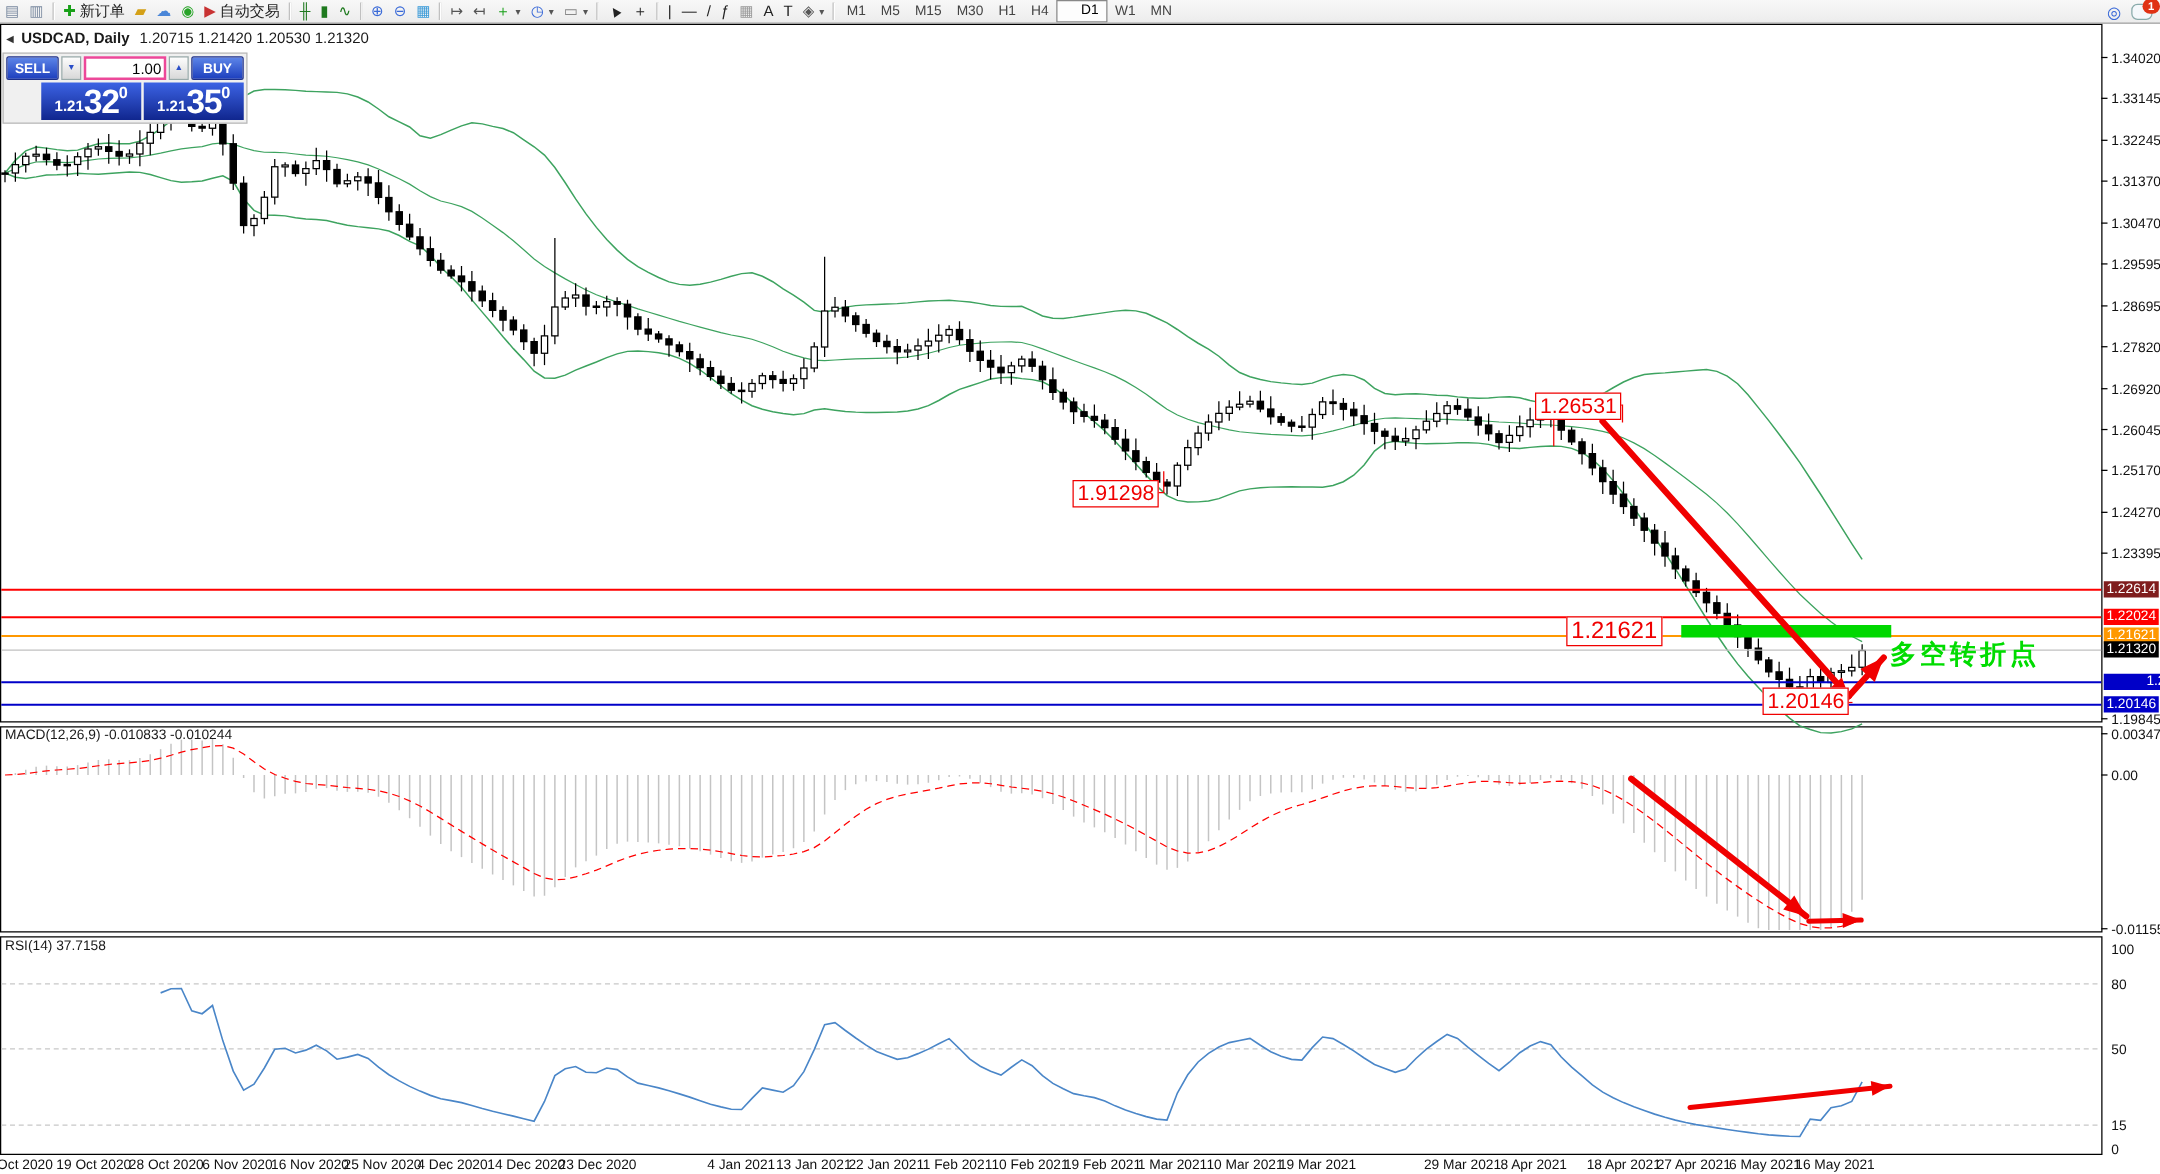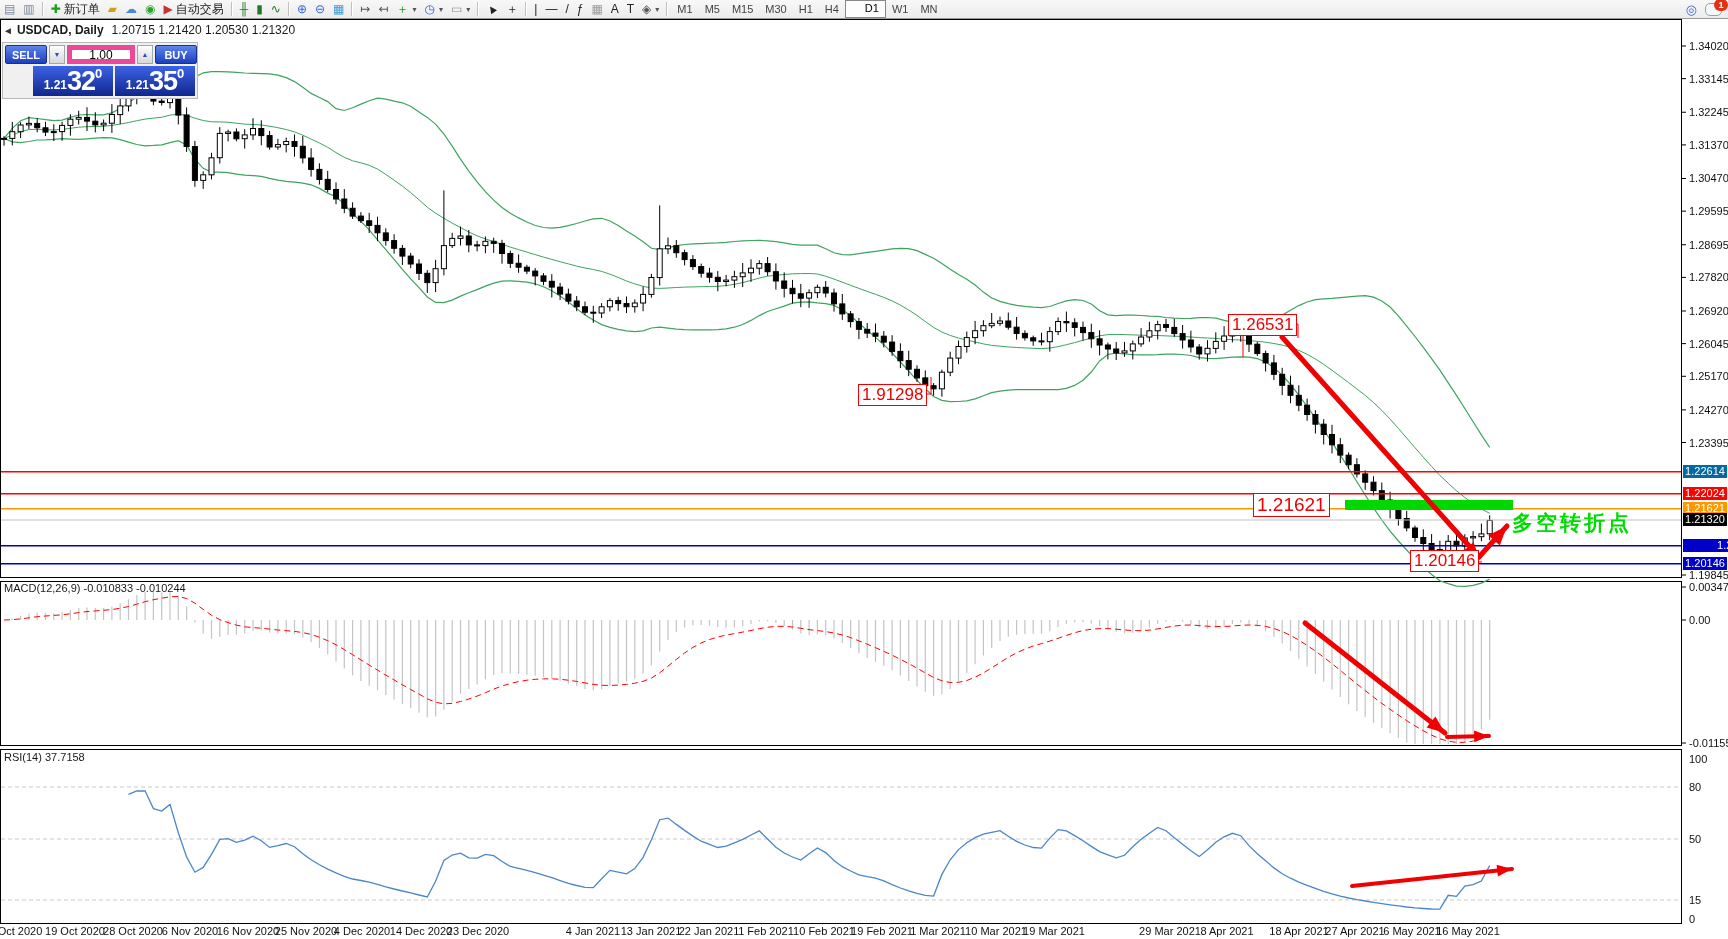--- a/index.html
+++ b/index.html
@@ -24,21 +24,21 @@
   .chart-title{position:absolute;left:3px;top:23px;z-index:3;font-size:12px;color:#1a1a1a;white-space:nowrap;}
   .chart-title .marker{color:#333;font-size:10px;margin-right:4px;}
   .chart-title b{font-weight:bold;margin-right:8px;}
   
   .trade-panel{position:absolute;left:2px;top:42px;z-index:4;width:190px;background:#f0f0f0;border:1px solid #b8b8b8;padding:2px;}
   .tp-row1{display:flex;align-items:stretch;height:19px;gap:2px;}
   .tp-btn{flex:0 0 40px;background:linear-gradient(#5d85e8,#1d3fbe);color:#fff;font-size:11px;font-weight:bold;
     text-align:center;line-height:19px;border:1px solid #1c2f8a;border-radius:2px;cursor:pointer;}
   .tp-spin{flex:0 0 14px;background:linear-gradient(#fdfdfd,#d8d8d8);border:1px solid #9aa;text-align:center;
     font-size:7px;color:#2a4ec8;line-height:17px;cursor:pointer;}
-  .tp-vol{flex:1 1 auto;width:54px;border:5px solid #ec4899;font-size:12px;text-align:center;font-family:"Liberation Sans",sans-serif;}
+  .tp-vol{flex:1 1 auto;width:54px;border:2px solid #ec4899;font-size:12px;text-align:right;font-family:"Liberation Sans",sans-serif;}
   .tp-row2{display:flex;gap:2px;margin-top:2px;height:30px;padding-left:28px;}
   .tp-price{flex:1 1 50%;background:linear-gradient(#3c63e4,#10268e);color:#fff;display:flex;align-items:flex-end;
     justify-content:center;padding:1px 2px;cursor:pointer;}
   .tp-price .small{font-size:12px;font-weight:bold;line-height:20px;}
   .tp-price .big{font-size:27px;font-weight:bold;line-height:27px;letter-spacing:-1px;}
   .tp-price .sup{font-size:13px;font-weight:bold;line-height:13px;align-self:flex-start;}
   
   .pane-label{position:absolute;left:4px;z-index:3;font-size:11px;color:#1a1a1a;white-space:nowrap;}
   
   .price-tag{position:absolute;left:1683px;width:44px;height:13px;z-index:3;color:#fff;font-size:11px;
@@ -854,21 +854,21 @@
     <span>MACD(12,26,9)</span>
     <span>-0.010833</span>
     <span>-0.010244</span>
   </div>
   <div class="pane-label" style="top:751px">
     <span>RSI(14)</span>
     <span>37.7158</span>
   </div>
 
   <div id="overlays">
-      <div class="price-tag" style="top: 465px; background: #0369a1;">1.22614</div>
+      <div class="price-tag" style="top: 465px; background: #7f1d1d;">1.22614</div>
       <div class="price-tag" style="top: 487px; background: rgb(255, 0, 0);">1.22024</div>
       <div class="price-tag" style="top: 502px; background: rgb(255, 152, 0);">1.21621</div>
       <div class="price-tag" style="top: 513px; background: rgb(0, 0, 0);">1.21320</div>
       <div class="price-tag" style="top: 539px; background: rgb(0, 0, 200); padding-left: 32px;">1.20629</div>
       <div class="price-tag" style="top: 557px; background: rgb(0, 0, 200);">1.20146</div>
       <div class="callout" style="left: 1228px; top: 314px; font-size: 17px;">1.26531</div>
       <div class="callout" style="left: 858px; top: 384px; font-size: 17px;">1.91298</div>
       <div class="callout" style="left: 1253px; top: 493px; font-size: 19px;">1.21621</div>
       <div class="callout" style="left: 1410px; top: 550px; font-size: 17px;">1.20146</div>
       <div class="note-text" style="left: 1512px; top: 509px; color: rgb(0, 220, 0);">多空转折点</div>

